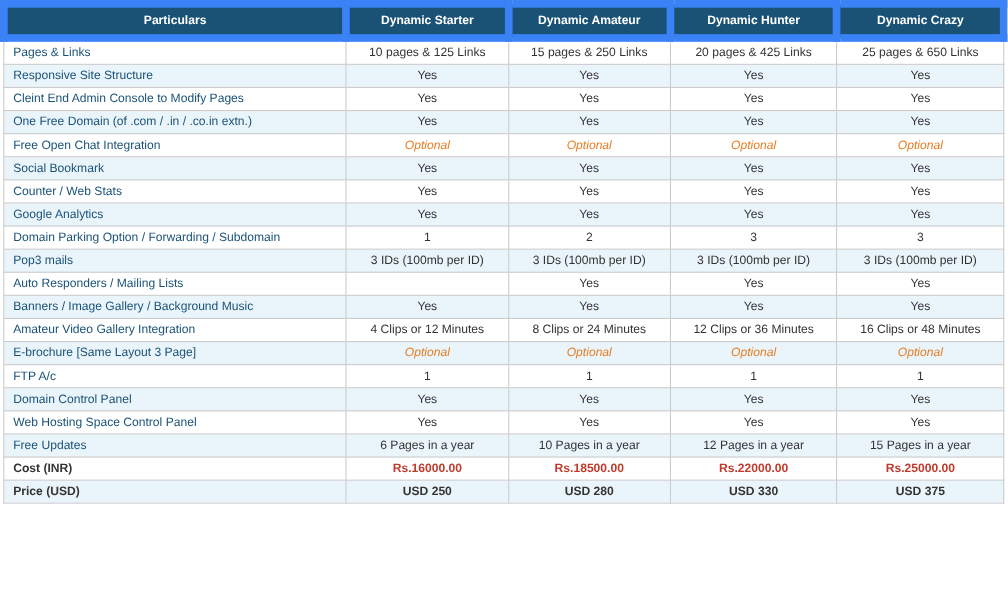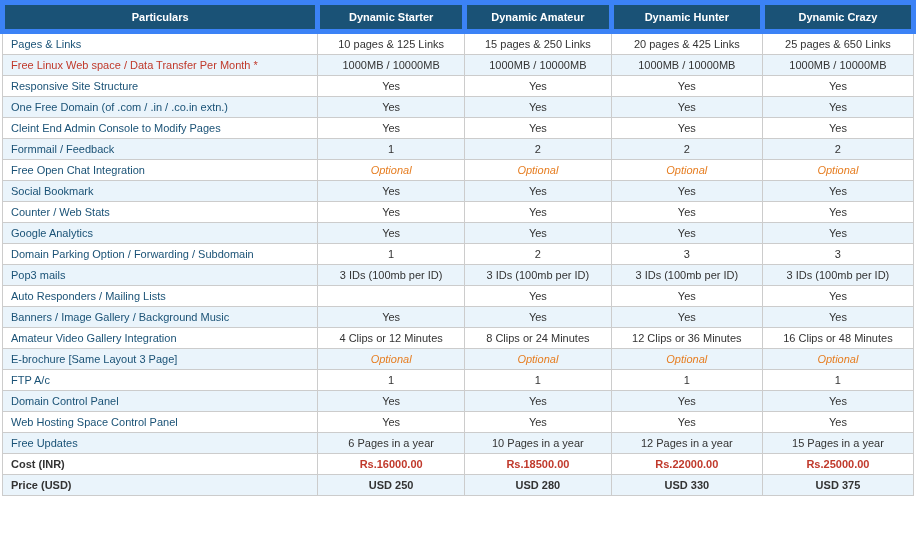--- a/index.html
+++ b/index.html
@@ -6,21 +6,21 @@
     body { font-family: Arial, sans-serif; font-size: 11px; background: #fff; }
     .table-wrapper { width: 916px; }
     table { width: 100%; border-collapse: collapse; }
     th {
       background-color: #1a5276;
       color: #fff;
       padding: 6px 8px;
       text-align: center;
       font-size: 11px;
       font-weight: bold;
-      border: 5px solid #3b82f6;
+      border: 7px solid #3b82f6;
     }
     th.particulars-th { text-align: center; }
     td {
       padding: 4px 8px;
       border: 1px solid #ccc;
       color: #333;
       font-size: 11px;
     }
     td.particulars { color: #1a5276; font-weight: normal; }
     td.center { text-align: center; }
@@ -47,53 +47,39 @@
     </thead>
     <tbody id="table-body">
     <tr>
           <td class="particulars">Pages &amp; Links</td>
           <td class="center">10 pages &amp; 125 Links</td>
           <td class="center">15 pages &amp; 250 Links</td>
           <td class="center">20 pages &amp; 425 Links</td>
           <td class="center">25 pages &amp; 650 Links</td>
         </tr>
         <tr>
-          <td class="red-text">Free Linux Web space / Data Transfer Per Month *</td>
-          <td class="center">1000MB / 10000MB</td>
-          <td class="center">1000MB / 10000MB</td>
-          <td class="center">1000MB / 10000MB</td>
-          <td class="center">1000MB / 10000MB</td>
-        </tr>
-        <tr>
           <td class="particulars">Responsive Site Structure</td>
-          <td class="center">Yes</td>
-          <td class="center">Yes</td>
-          <td class="center">Yes</td>
-          <td class="center">Yes</td>
-        </tr>
-        <tr>
-          <td class="particulars">One Free Domain (of .com / .in / .co.in extn.)</td>
           <td class="center">Yes</td>
           <td class="center">Yes</td>
           <td class="center">Yes</td>
           <td class="center">Yes</td>
         </tr>
         <tr>
           <td class="particulars">Cleint End Admin Console to Modify Pages</td>
           <td class="center">Yes</td>
           <td class="center">Yes</td>
           <td class="center">Yes</td>
           <td class="center">Yes</td>
         </tr>
         <tr>
-          <td class="particulars">Formmail / Feedback</td>
-          <td class="center">1</td>
-          <td class="center">2</td>
-          <td class="center">2</td>
-          <td class="center">2</td>
+          <td class="particulars">One Free Domain (of .com / .in / .co.in extn.)</td>
+          <td class="center">Yes</td>
+          <td class="center">Yes</td>
+          <td class="center">Yes</td>
+          <td class="center">Yes</td>
         </tr>
         <tr>
           <td class="particulars" style="color: rgb(26, 82, 118); margin-top: 24px;">Free Open Chat Integration</td>
           <td class="center optional">Optional</td>
           <td class="center optional">Optional</td>
           <td class="center optional">Optional</td>
           <td class="center optional">Optional</td>
         </tr>
         <tr>
           <td class="particulars">Social Bookmark</td>

